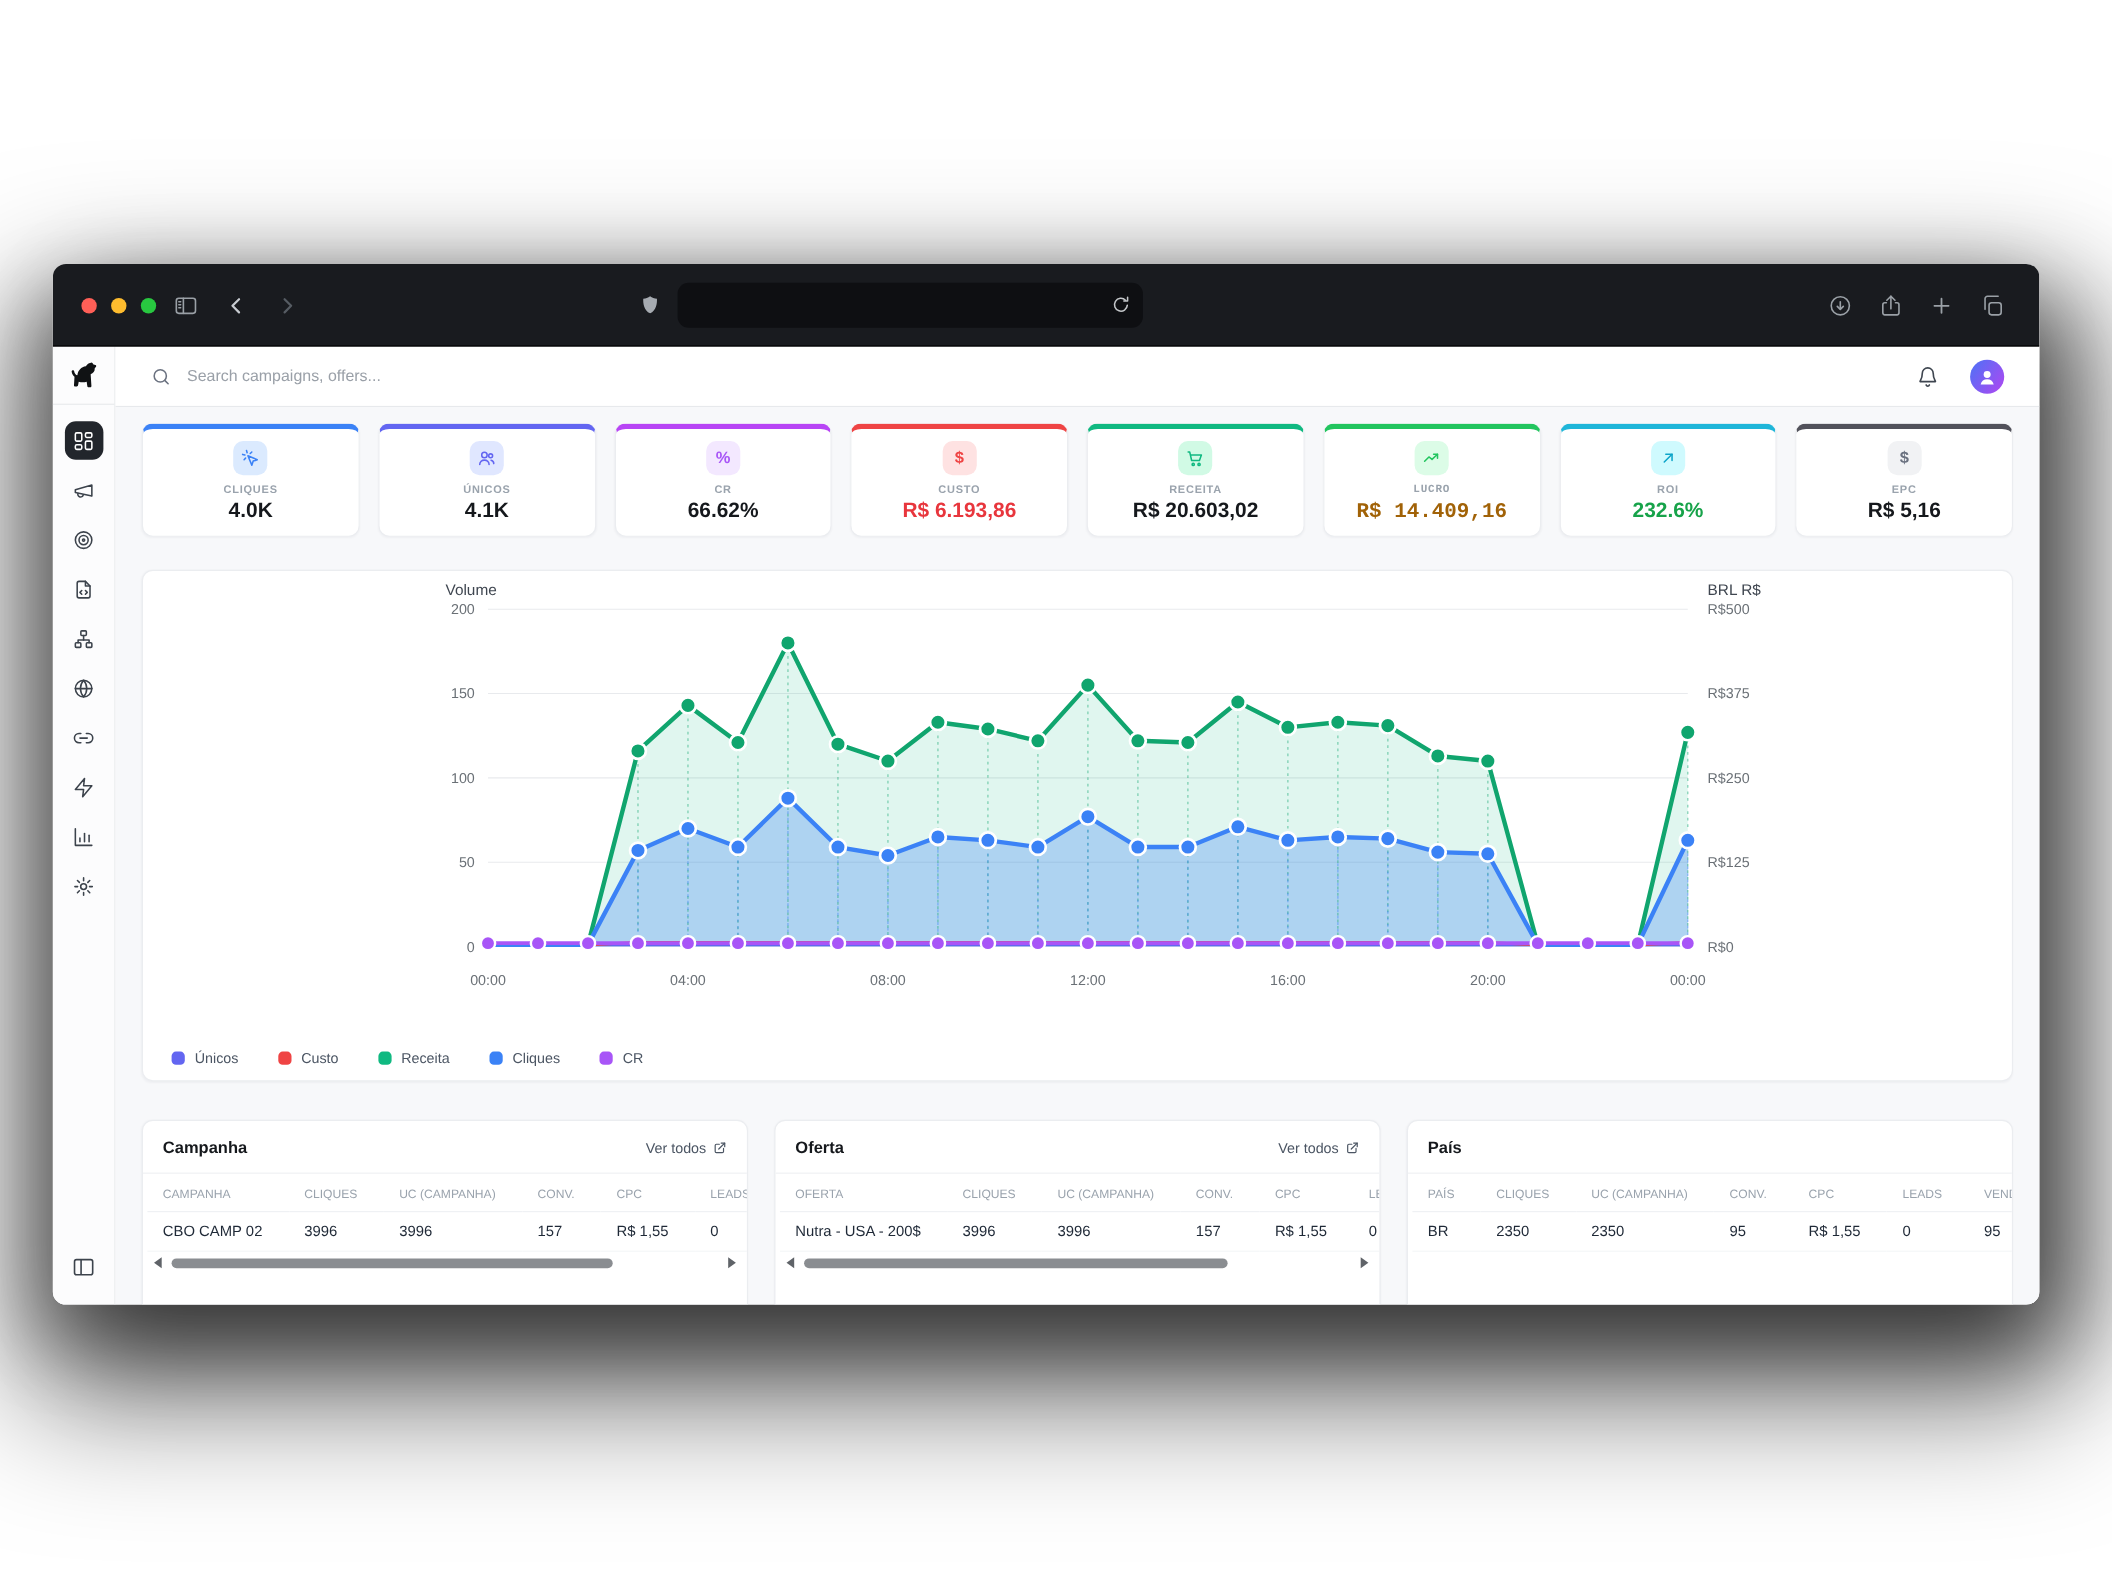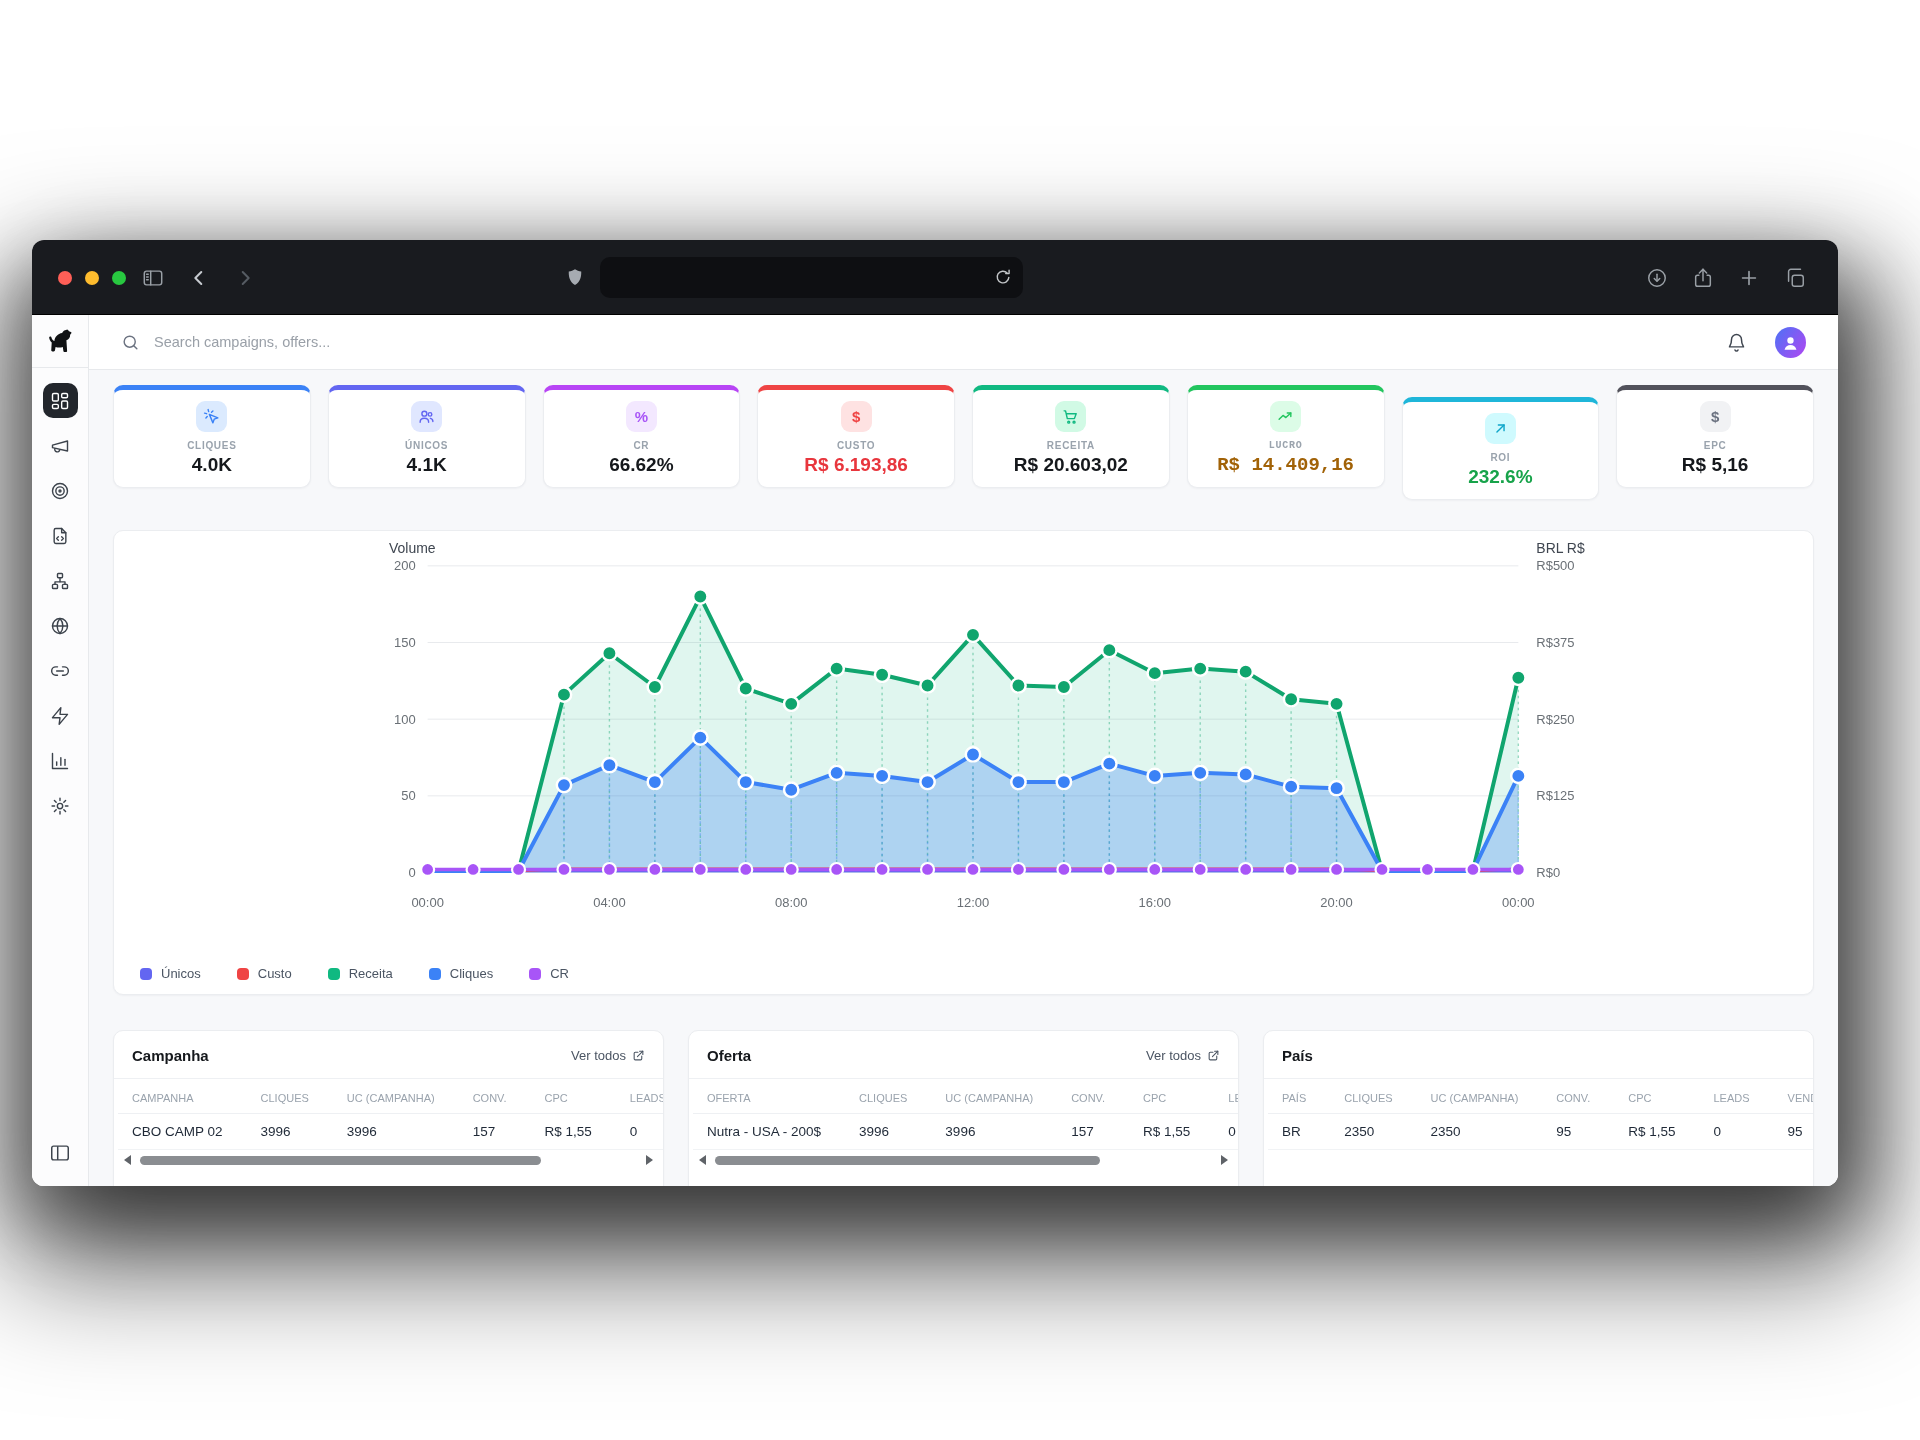--- a/index.html
+++ b/index.html
@@ -1,20 +1,20 @@
 <!DOCTYPE html>
 <html><head>
 <meta charset="utf-8">
 <style>
   * { margin:0; padding:0; box-sizing:border-box; }
   html,body { width:1920px; height:1440px; background:#ffffff; font-family:"Liberation Sans", sans-serif; overflow:hidden; }
   .stage { position:relative; width:1920px; height:1440px; background:#fff; }
 
   
-  .window { position:absolute; left:32px; top:240px; width:1806px; height:946px; border-radius:12px; overflow:hidden; background:#fff;
+  .window { position:absolute; left:48px; top:240px; width:1806px; height:946px; border-radius:12px; overflow:hidden; background:#fff;
             box-shadow: 0 60px 120px 30px rgba(0,0,0,.50), 35px 35px 90px rgba(0,0,0,.45), -20px 30px 70px rgba(0,0,0,.28); }
   .titlebar { position:relative; height:75px; background:#191b1f; border-bottom:1px solid #000; }
   .tl-group { position:absolute; left:26px; top:0; height:75px; display:flex; align-items:center; gap:13px; }
   .light { width:14px; height:14px; border-radius:50%; }
   .chrome-left { position:absolute; left:110px; top:0; height:75px; display:flex; align-items:center; gap:24px; }
   .chrome-ic { color:#9aa0a6; display:flex; align-items:center; }
   .chrome-ic svg { width:22px; height:22px; }
   .nav-fwd { color:#565c63; }
   .urlwrap { position:absolute; left:532px; top:0; height:75px; display:flex; align-items:center; gap:14px; }
   .shield { color:#a6abb1; }
@@ -344,21 +344,21 @@
               <div class="kpi-card" style="border-top-color: rgb(34, 197, 94); font-family: Liberation Mono, monospace;">
                 <div class="kpi-icon" style="background:#dcfce7;color:#22c55e">
                   <svg viewBox="0 0 24 24" fill="none" stroke="currentColor" stroke-width="2" stroke-linecap="round" stroke-linejoin="round">
                     <path d="m3 16 5.5-5.5 4 3L19.5 7"></path>
                     <path d="M14.5 7h5v5"></path>
                   </svg>
                 </div>
                 <div class="kpi-label">LUCRO</div>
                 <div class="kpi-value" style="color:#a16207">R$ 14.409,16</div>
               </div>
-              <div class="kpi-card" style="border-top-color: rgb(31, 182, 217); margin-top: 12px;">
+              <div class="kpi-card" style="border-top-color: rgb(31, 182, 217);">
                 <div class="kpi-icon" style="background:#cffafe;color:#0ea5c9">
                   <svg viewBox="0 0 24 24" fill="none" stroke="currentColor" stroke-width="2" stroke-linecap="round" stroke-linejoin="round">
                     <path d="M7 17 17 7"></path>
                     <path d="M9 7h8v8"></path>
                   </svg>
                 </div>
                 <div class="kpi-label">ROI</div>
                 <div class="kpi-value" style="color:#17a34a">232.6%</div>
               </div>
               <div class="kpi-card" style="border-top-color: rgb(82, 82, 91);">

